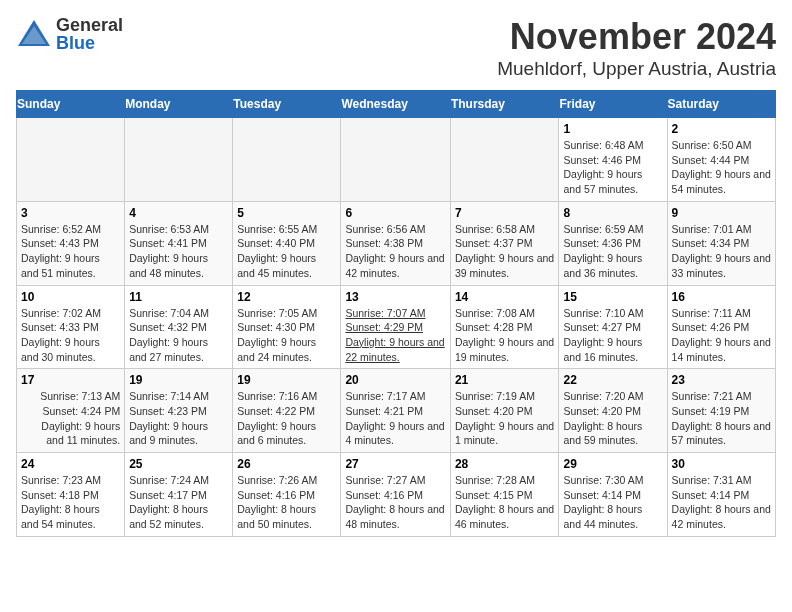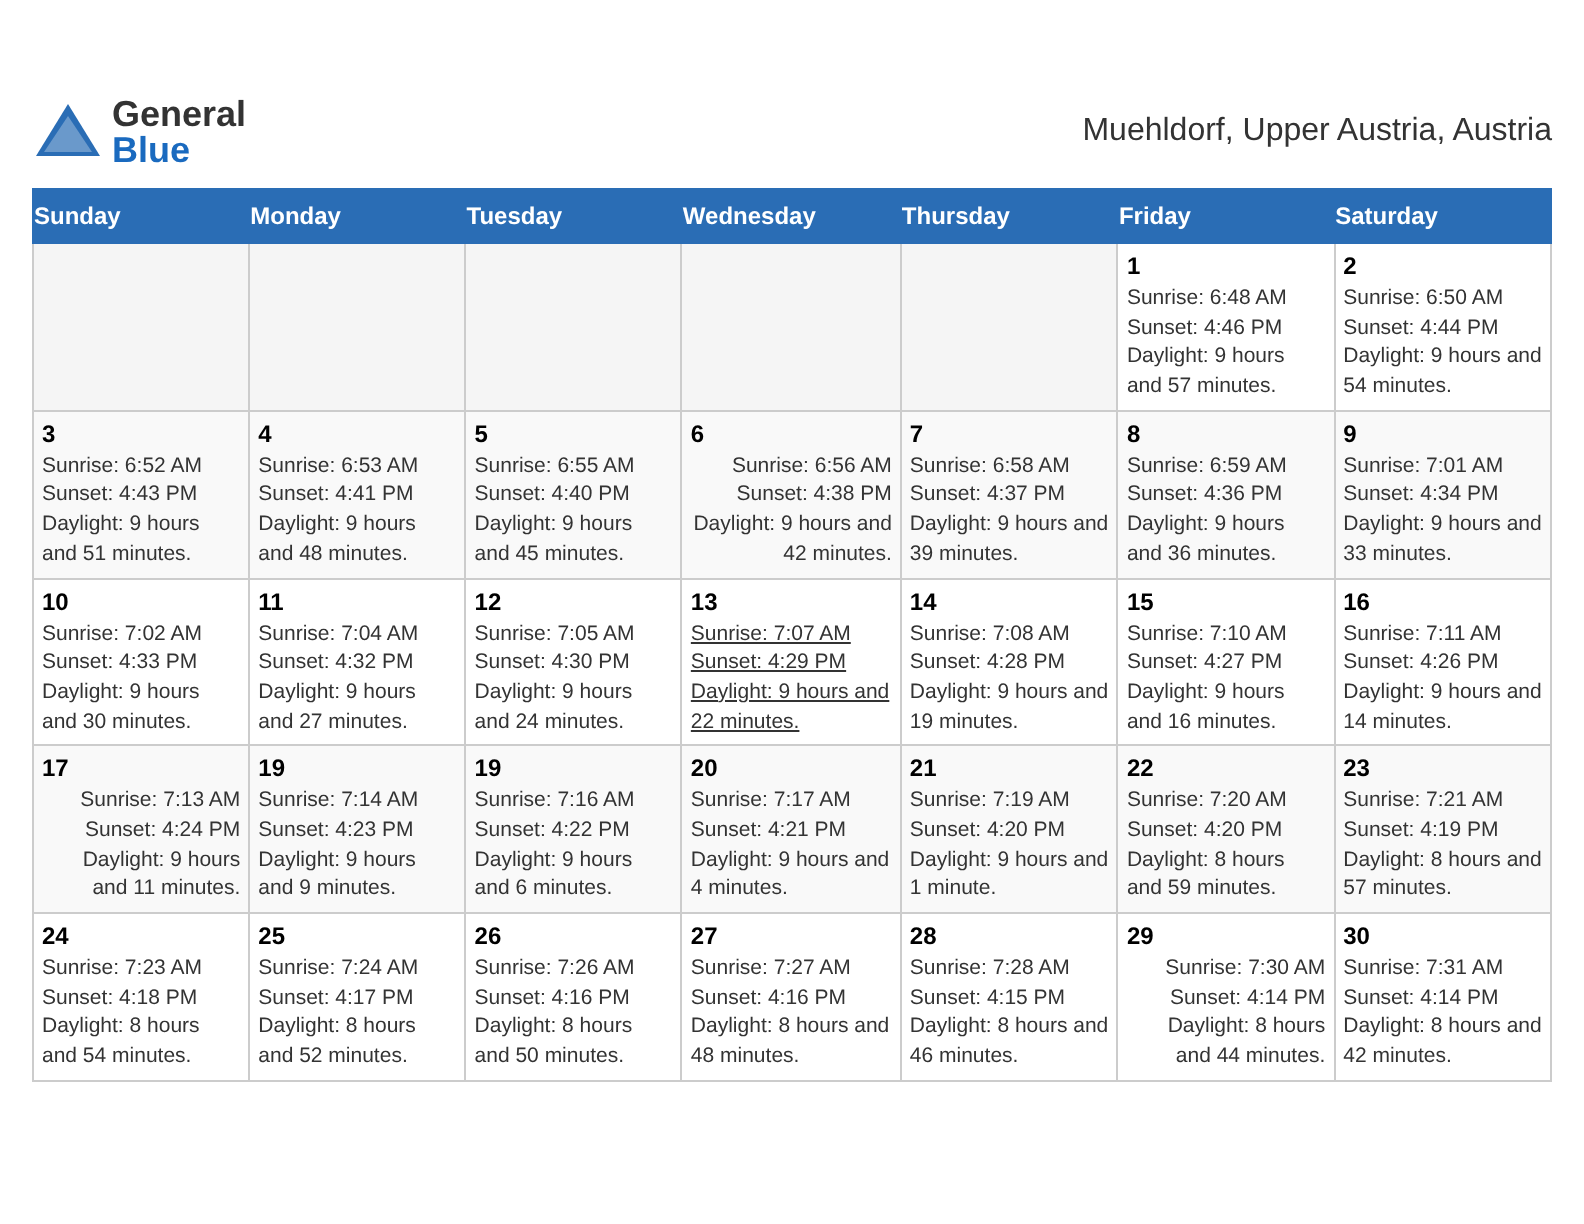--- a/index.html
+++ b/index.html
@@ -6,34 +6,33 @@
     body {
       font-family: Arial, sans-serif;
       background: #fff;
       width: 792px;
       min-height: 612px;
       padding: 16px;
     }
     .header-area {
       display: flex;
       justify-content: space-between;
-      align-items: center;
+      align-items: flex-start;
       margin-bottom: 10px;
-      margin-top: 32px;
     }
     .title-area {
       text-align: right;
     }
     .month-title {
       font-size: 36px;
       font-weight: bold;
       color: #333;
     }
     .location {
-      font-size: 16px;
+      font-size: 19px;
       color: #333;
     }
     .calendar {
       width: 100%;
       border-collapse: collapse;
       font-size: 11px;
     }
     .calendar th {
       background: #2a6db5;
       color: #fff;
@@ -96,20 +95,21 @@
     <svg width="36" height="36" viewBox="0 0 36 36">
       <polygon points="18,4 34,30 2,30" fill="#2a6db5"></polygon>
       <polygon points="18,10 30,28 6,28" fill="#fff" opacity="0.3"></polygon>
     </svg>
     <div class="logo-name">
       <span class="general-text">General</span>
       <span class="blue-text">Blue</span>
     </div>
   </div>
   <div class="title-area">
+    <div class="month-title">November 2024</div>
     <div class="location">Muehldorf, Upper Austria, Austria</div>
   </div>
 </div>
 
 <table class="calendar">
   <thead>
     <tr>
     <th>Sunday</th>
         <th>Monday</th>
         <th>Tuesday</th>
@@ -153,21 +153,21 @@
 Daylight: 9 hours and 48 minutes.</div>
         </td>
         <td>
           <span class="day-number">5</span>
           <div class="day-info" style="white-space: pre-line;">Sunrise: 6:55 AM
 Sunset: 4:40 PM
 Daylight: 9 hours and 45 minutes.</div>
         </td>
         <td>
           <span class="day-number">6</span>
-          <div class="day-info" style="white-space: pre-line; text-align: right;">Sunrise: 6:56 AM
+          <div class="day-info" style="white-space: pre-line;">Sunrise: 6:56 AM
 Sunset: 4:38 PM
 Daylight: 9 hours and 42 minutes.</div>
         </td>
         <td>
           <span class="day-number">7</span>
           <div class="day-info" style="white-space: pre-line;">Sunrise: 6:58 AM
 Sunset: 4:37 PM
 Daylight: 9 hours and 39 minutes.</div>
         </td>
         <td>
@@ -297,21 +297,21 @@
 Daylight: 8 hours and 48 minutes.</div>
         </td>
         <td>
           <span class="day-number">28</span>
           <div class="day-info" style="white-space: pre-line;">Sunrise: 7:28 AM
 Sunset: 4:15 PM
 Daylight: 8 hours and 46 minutes.</div>
         </td>
         <td>
           <span class="day-number">29</span>
-          <div class="day-info" style="white-space: pre-line; text-align: right;">Sunrise: 7:30 AM
+          <div class="day-info" style="white-space: pre-line;">Sunrise: 7:30 AM
 Sunset: 4:14 PM
 Daylight: 8 hours and 44 minutes.</div>
         </td>
         <td>
           <span class="day-number">30</span>
           <div class="day-info" style="white-space: pre-line;">Sunrise: 7:31 AM
 Sunset: 4:14 PM
 Daylight: 8 hours and 42 minutes.</div>
         </td>
       </tr>

